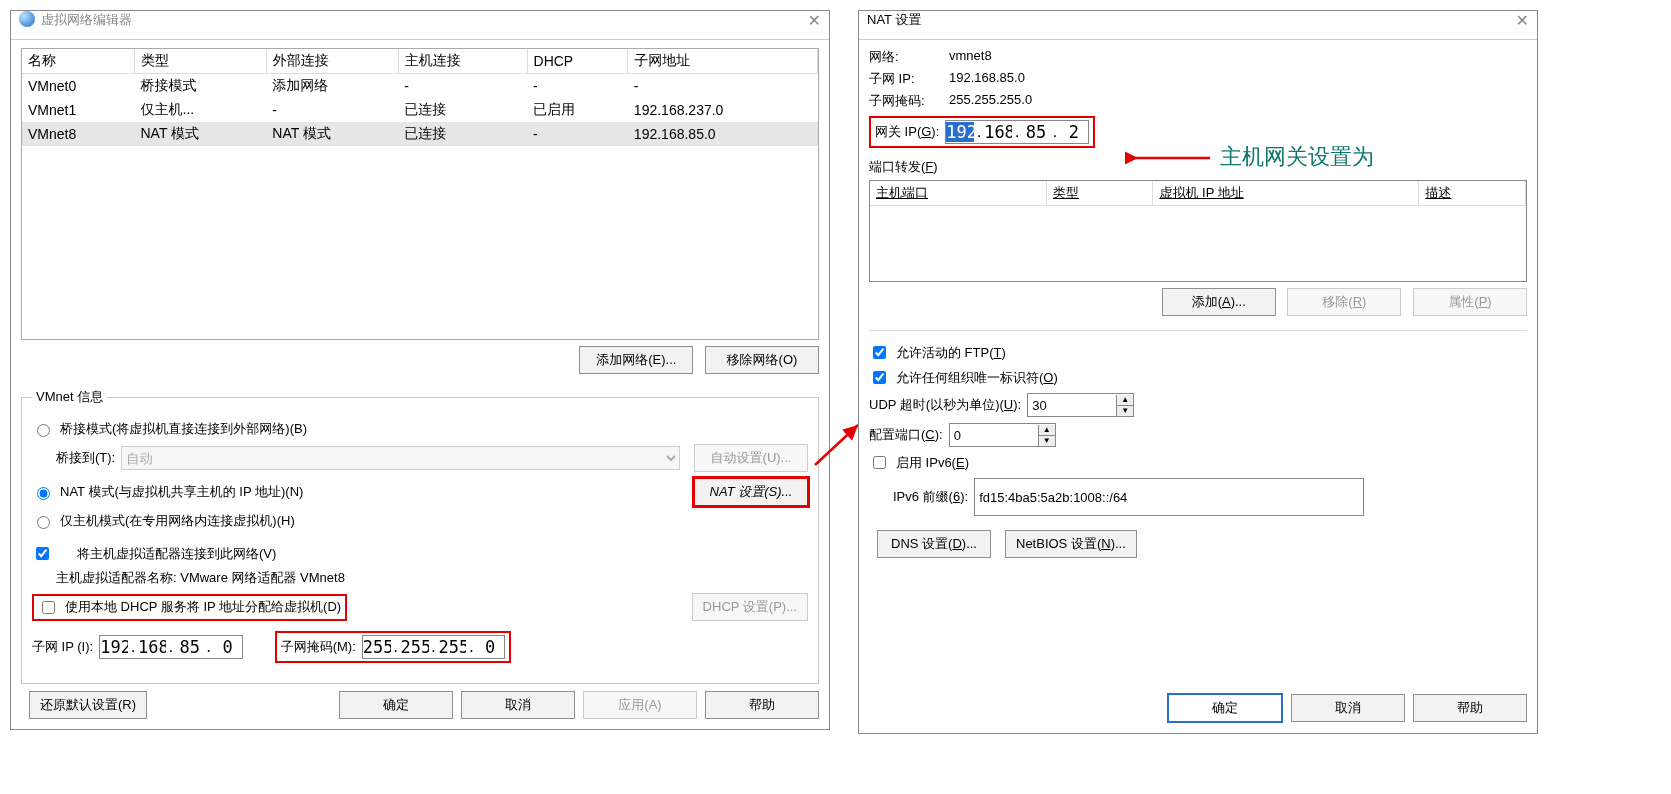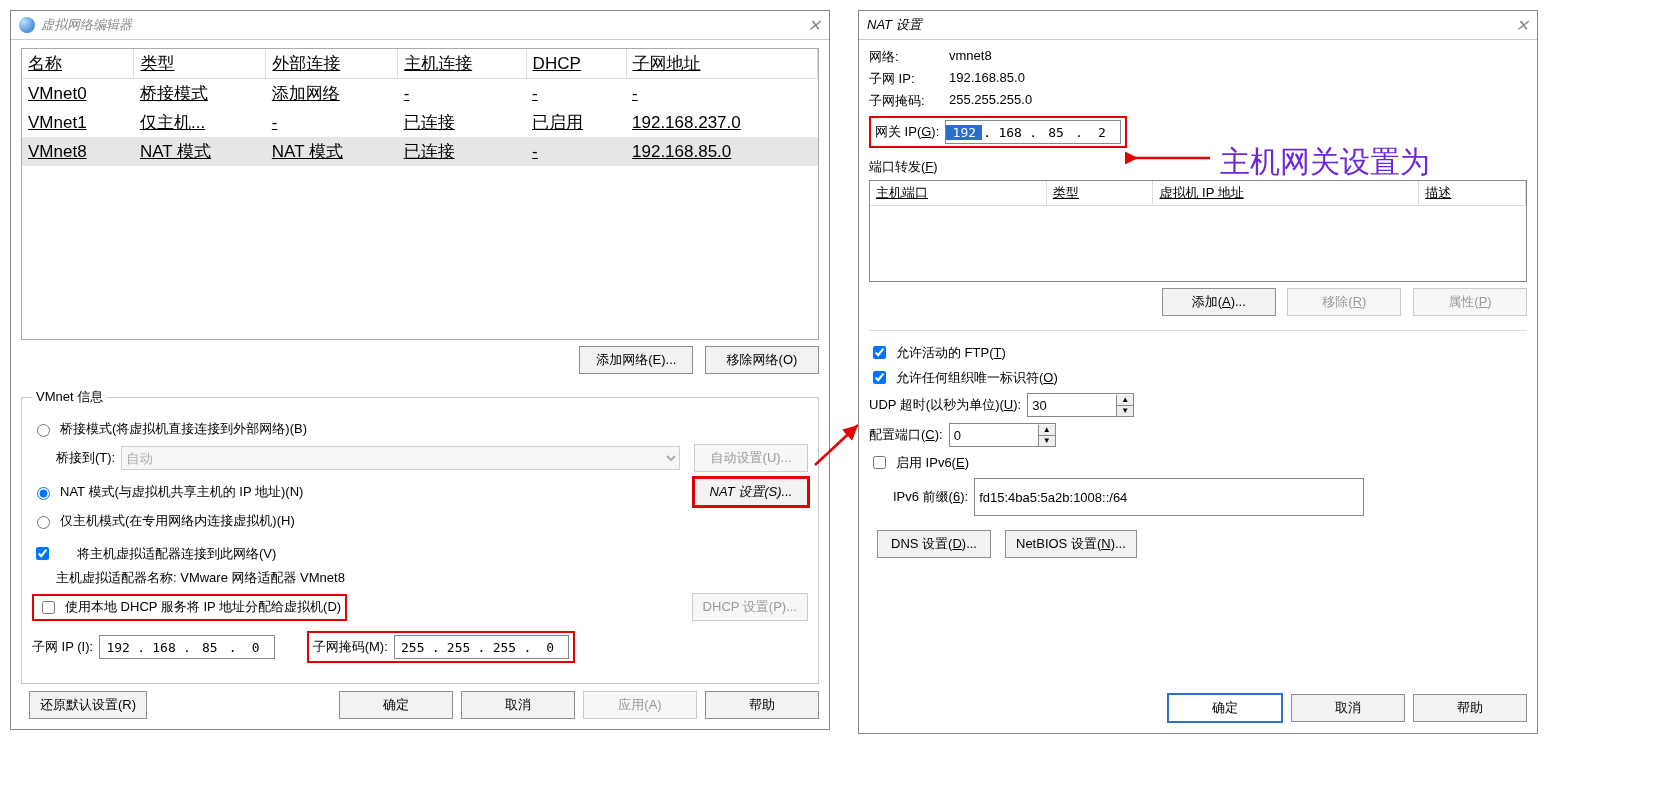--- a/index.html
+++ b/index.html
@@ -21,25 +21,23 @@
   
   .left {
     left: 10px;
     top: 10px;
     width: 820px;
     height: 720px;
   }
   .titlebar {
     height: 28px;
     display: flex;
-    align-items: center;
     padding: 0 8px;
     border-bottom: 1px solid #ccc;
     color: #888;
-    font-style: italic;
   }
   .titlebar .icon {
     width: 16px; height: 16px; margin-right: 6px;
     border-radius: 50%;
     background: radial-gradient(circle at 30% 30%, #bde0ff, #1e6ec8);
   }
   .titlebar .title { flex: 1; }
   .titlebar .close {
     font-family: Arial;
     color: #888;
@@ -49,22 +47,21 @@
   .body { padding: 8px 10px; }
   .table-wrap {
     border: 1px solid #aaa;
     height: 290px;
     overflow: auto;
     margin-bottom: 6px;
   }
   table.net {
     width: 100%;
     border-collapse: collapse;
-    font-size: 17px;
-    text-decoration: underline;
+    font-size: 14px;
   }
   table.net th {
     text-align: left;
     font-weight: normal;
     padding: 3px 6px;
     border-right: 1px solid #ddd;
     border-bottom: 1px solid #ddd;
     background: #fff;
   }
   table.net td {
@@ -112,25 +109,25 @@
   }
   .ip-box {
     display: inline-flex;
     align-items: center;
     border: 1px solid #888;
     height: 22px;
     background: #fff;
     font-family: Consolas, monospace;
   }
   .ip-box .oct {
-    width: 36px;
+    width: 28px;
     border: none;
     text-align: center;
     font-family: Consolas, monospace;
-    font-size: 13px;
+    font-size: 17px;
     padding: 0;
     outline: none;
   }
   .ip-box .dot { padding: 0 1px; }
   .red-box { border: 2px solid #e30000; padding: 2px 4px; display: inline-flex; align-items:center; gap:6px;}
   .red-box-thick { outline: 3px solid #e30000; outline-offset: -1px; font-style: italic; }
   .bottom-bar {
     position: absolute;
     left: 10px; right: 10px; bottom: 10px;
     display: flex;
@@ -173,22 +170,22 @@
   }
   .spin-btns div {
     flex: 1; font-size: 8px; line-height: 10px; text-align: center; background: #eee; cursor:pointer;
   }
   .spin-btns div:first-child { border-bottom: 1px solid #888; }
   .long-input {
     border: 1px solid #888; height: 22px; padding: 7px 4px; width: 380px; font-size:13px;
   }
   .annot {
     position: absolute;
-    color: #6d28d9;
-    font-size: 30px;
+    color: #0f766e;
+    font-size: 22px;
     font-weight: 500;
   }
   .arrow-svg { position: absolute; pointer-events:none; }
   .und { text-decoration: underline; }
 </style>
 </head>
 <body>
 
 <div class="dialog left">
   <div class="titlebar">

